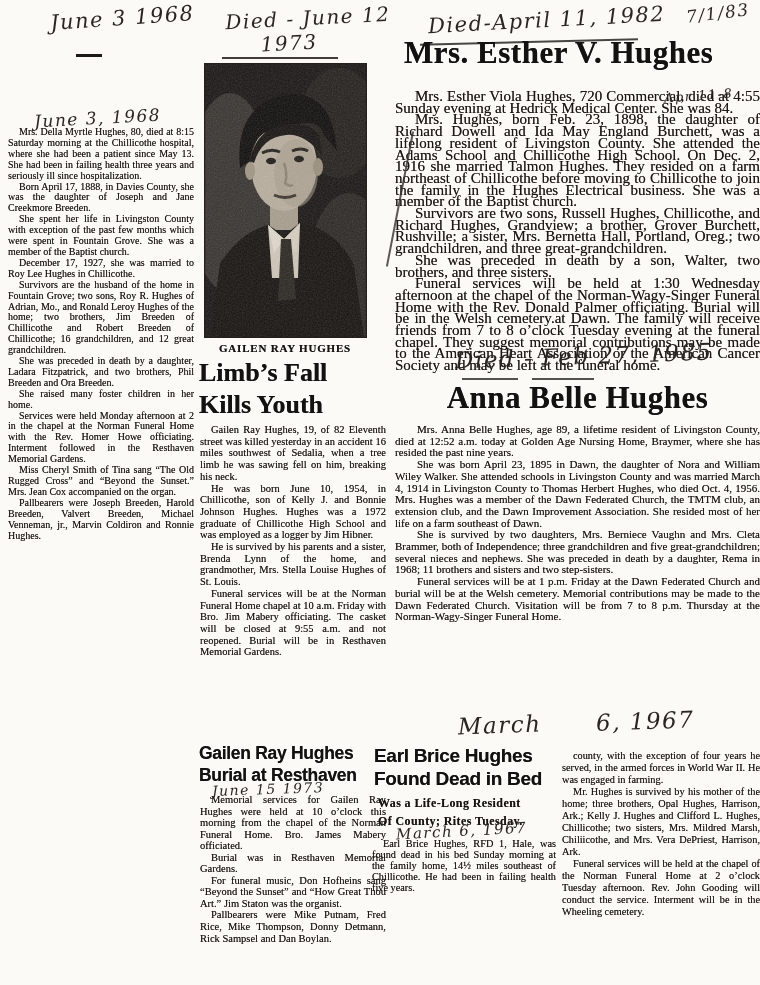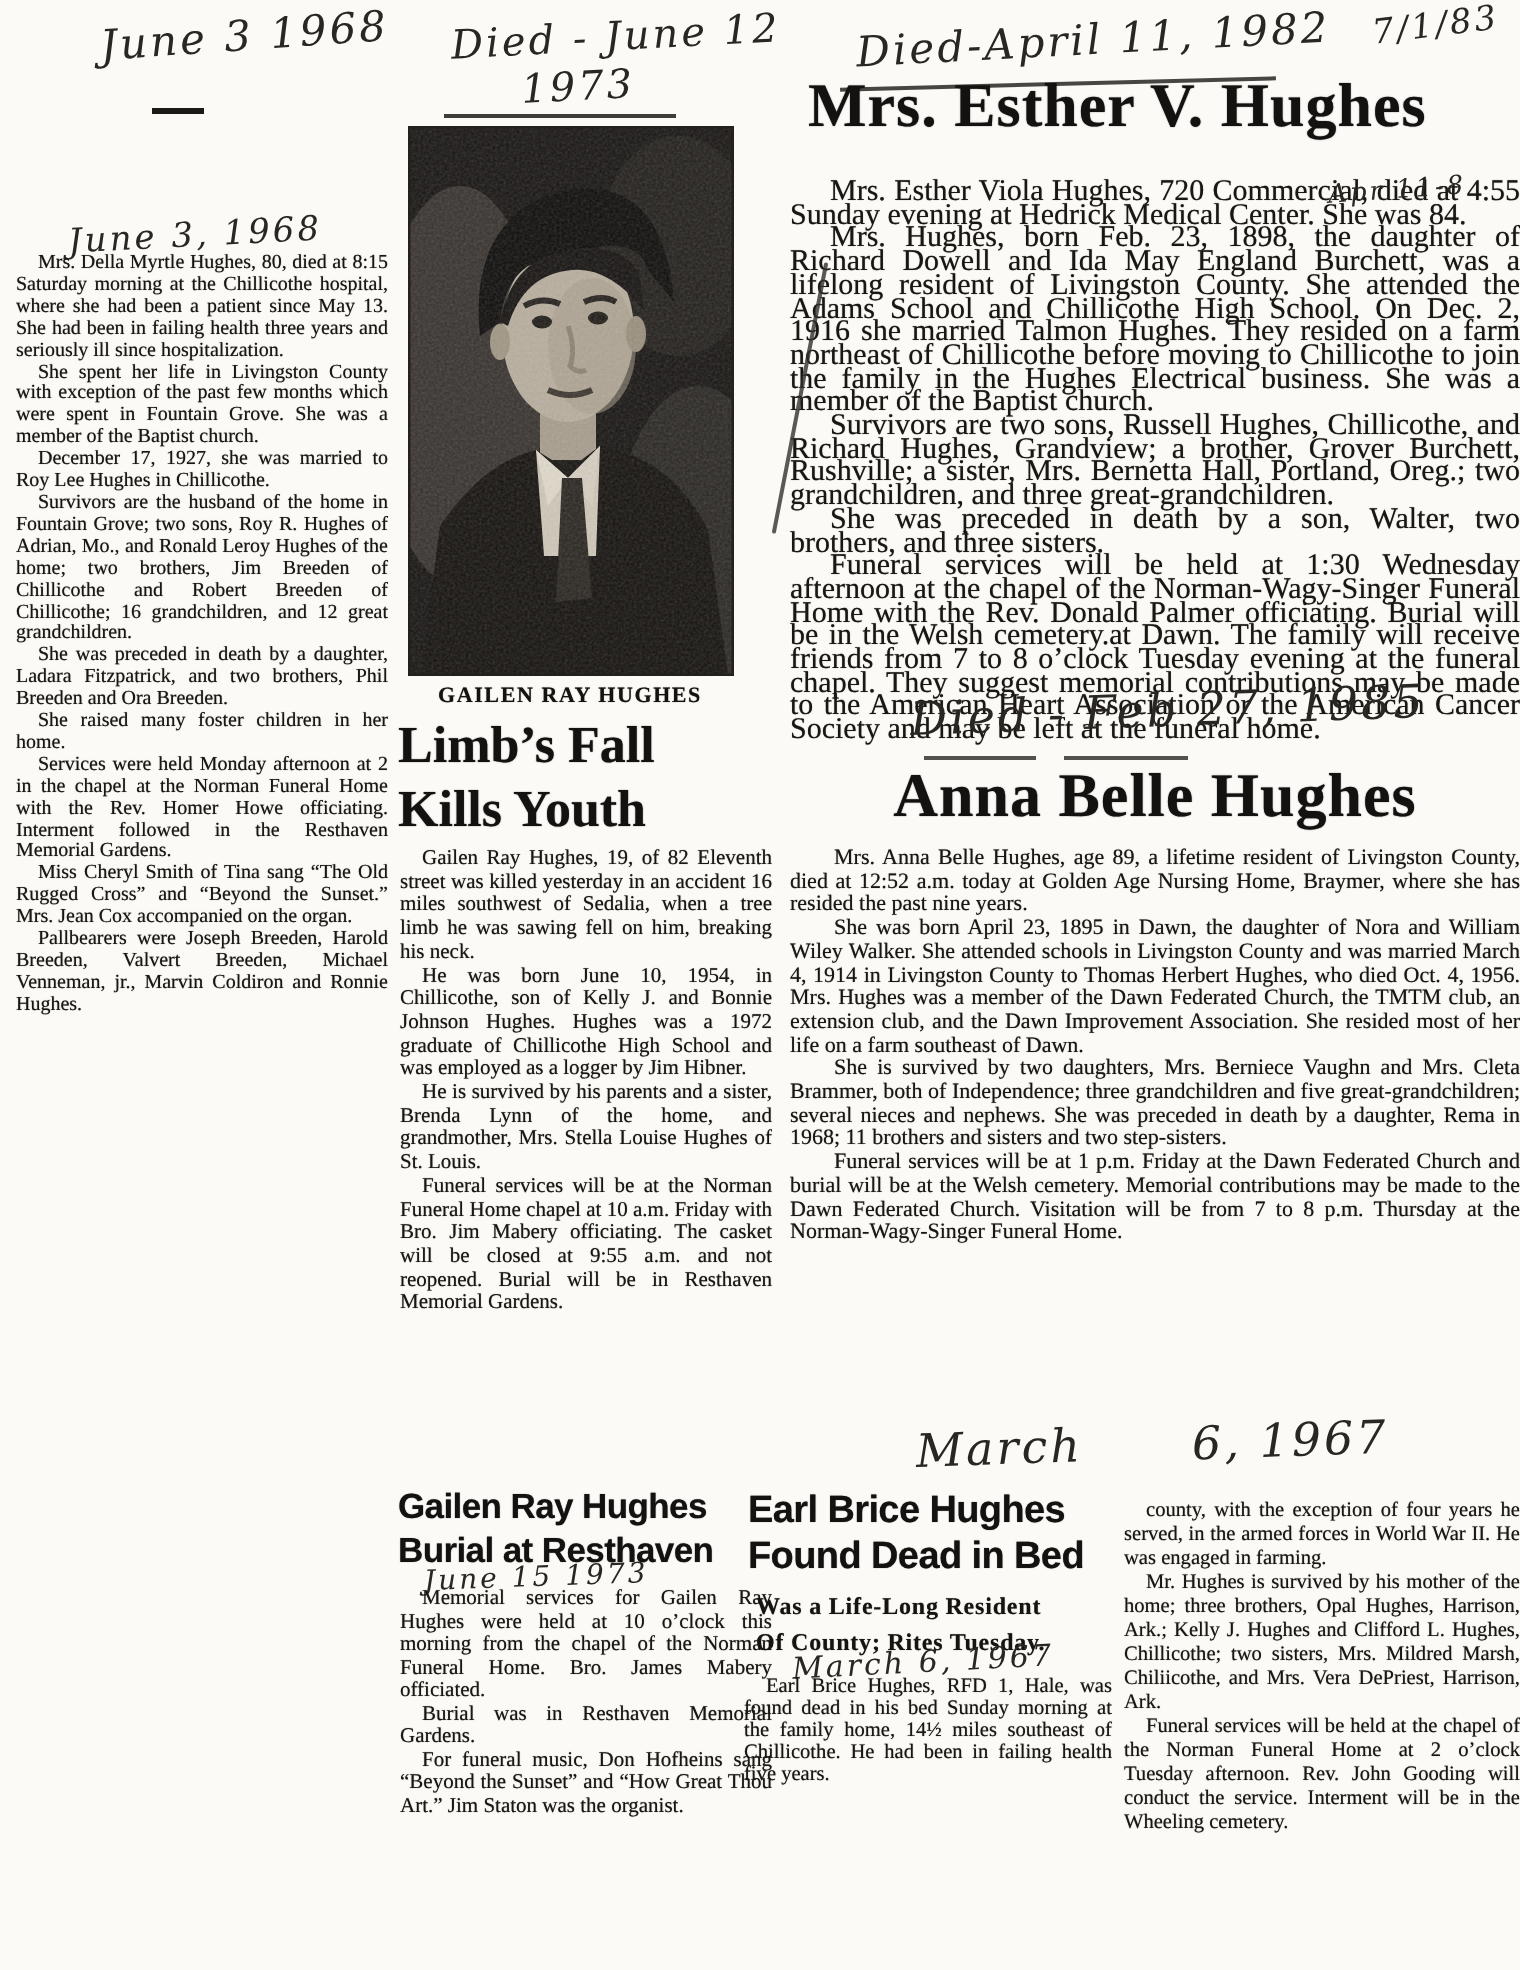--- a/index.html
+++ b/index.html
@@ -74,20 +74,21 @@
 </head>
 <body>
 
 <div class="page">
 
   <div class="hw" id="hw-della-top">June 3 1968</div>
   <div class="rule" id="rule-della"></div>
   <div class="hw" id="hw-della-inline">June 3, 1968</div>
   <div class="body ink" id="della-body">
       <p>Mrs. Della Myrtle Hughes, 80, died at 8:15 Saturday morning at the Chillicothe hospital, where she had been a patient since May 13.  She had been in failing health three years and seriously ill since hospitalization.</p>
+      <p>Born April 17, 1888, in Davies County, she was the daughter of Joseph and Jane Creekmore Breeden.</p>
       <p>She spent her life in Livingston County with exception of the past few months which were spent in Fountain Grove. She was a member of the Baptist church.</p>
       <p>December 17, 1927, she was married to Roy Lee Hughes in Chillicothe.</p>
       <p>Survivors are the husband of the home in Fountain Grove; two sons, Roy R. Hughes of Adrian, Mo., and Ronald Leroy Hughes of the home; two brothers, Jim Breeden of Chillicothe and Robert Breeden of Chillicothe; 16 grandchildren, and 12 great grandchildren.</p>
       <p>She was preceded in death by a daughter, Ladara Fitzpatrick, and two brothers, Phil Breeden and Ora Breeden.</p>
       <p>She raised many foster children in her home.</p>
       <p>Services were held Monday afternoon at 2 in the chapel at the Norman Funeral Home with the Rev. Homer Howe officiating.  Interment followed in the Resthaven Memorial Gardens.</p>
       <p>Miss Cheryl Smith of Tina sang “The Old Rugged Cross” and “Beyond the Sunset.” Mrs. Jean Cox accompanied on the organ.</p>
       <p>Pallbearers were Joseph Breeden, Harold Breeden, Valvert Breeden, Michael Venneman, jr., Marvin Coldiron and Ronnie Hughes.</p>
     </div>
 
@@ -153,20 +154,21 @@
 
   <div class="sans-head" id="burial-headline">
     <div>Gailen Ray Hughes</div>
     <div>Burial at Resthaven</div>
   </div>
   <div class="hw" id="hw-burial">June 15 1973</div>
   <div class="body ink" id="burial-body">
       <p>Memorial services for Gailen Ray Hughes were held at 10 o’clock this morning from the chapel of the Norman Funeral Home. Bro. James Mabery officiated.</p>
       <p>Burial was in Resthaven Memorial Gardens.</p>
       <p>For funeral music, Don Hofheins sang “Beyond the Sunset” and “How Great Thou Art.” Jim Staton was the organist.</p>
+      <p>Pallbearers were Mike Putnam, Fred Rice, Mike Thompson, Donny Detmann, Rick Sampsel and Dan Boylan.</p>
     </div>
 
   <div class="hw" id="hw-esther-top">Died-April 11, 1982</div>
   <div class="rule" id="rule-esther"></div>
   <div class="hw" id="hw-corner">7/1/83</div>
   <div class="serif-head" id="esther-headline">Mrs. Esther V. Hughes</div>
   <div class="body ink" id="esther-body">
       <p>Mrs. Esther Viola Hughes, 720 Commercial, died at 4:55 Sunday evening at Hedrick Medical Center. She was 84.</p>
       <p>Mrs. Hughes, born Feb. 23, 1898, the daughter of Richard Dowell and Ida May England Burchett, was a lifelong resident of Livingston County. She attended the Adams School and Chillicothe High School. On Dec. 2, 1916 she married Talmon Hughes. They resided on a farm northeast of Chillicothe before moving to Chillicothe to join the family in the Hughes Electrical business. She was a member of the Baptist church.</p>
       <p>Survivors are two sons, Russell Hughes, Chillicothe, and Richard Hughes, Grandview; a brother, Grover Burchett, Rushville; a sister, Mrs. Bernetta Hall, Portland, Oreg.; two grandchildren, and three great-grandchildren.</p>

